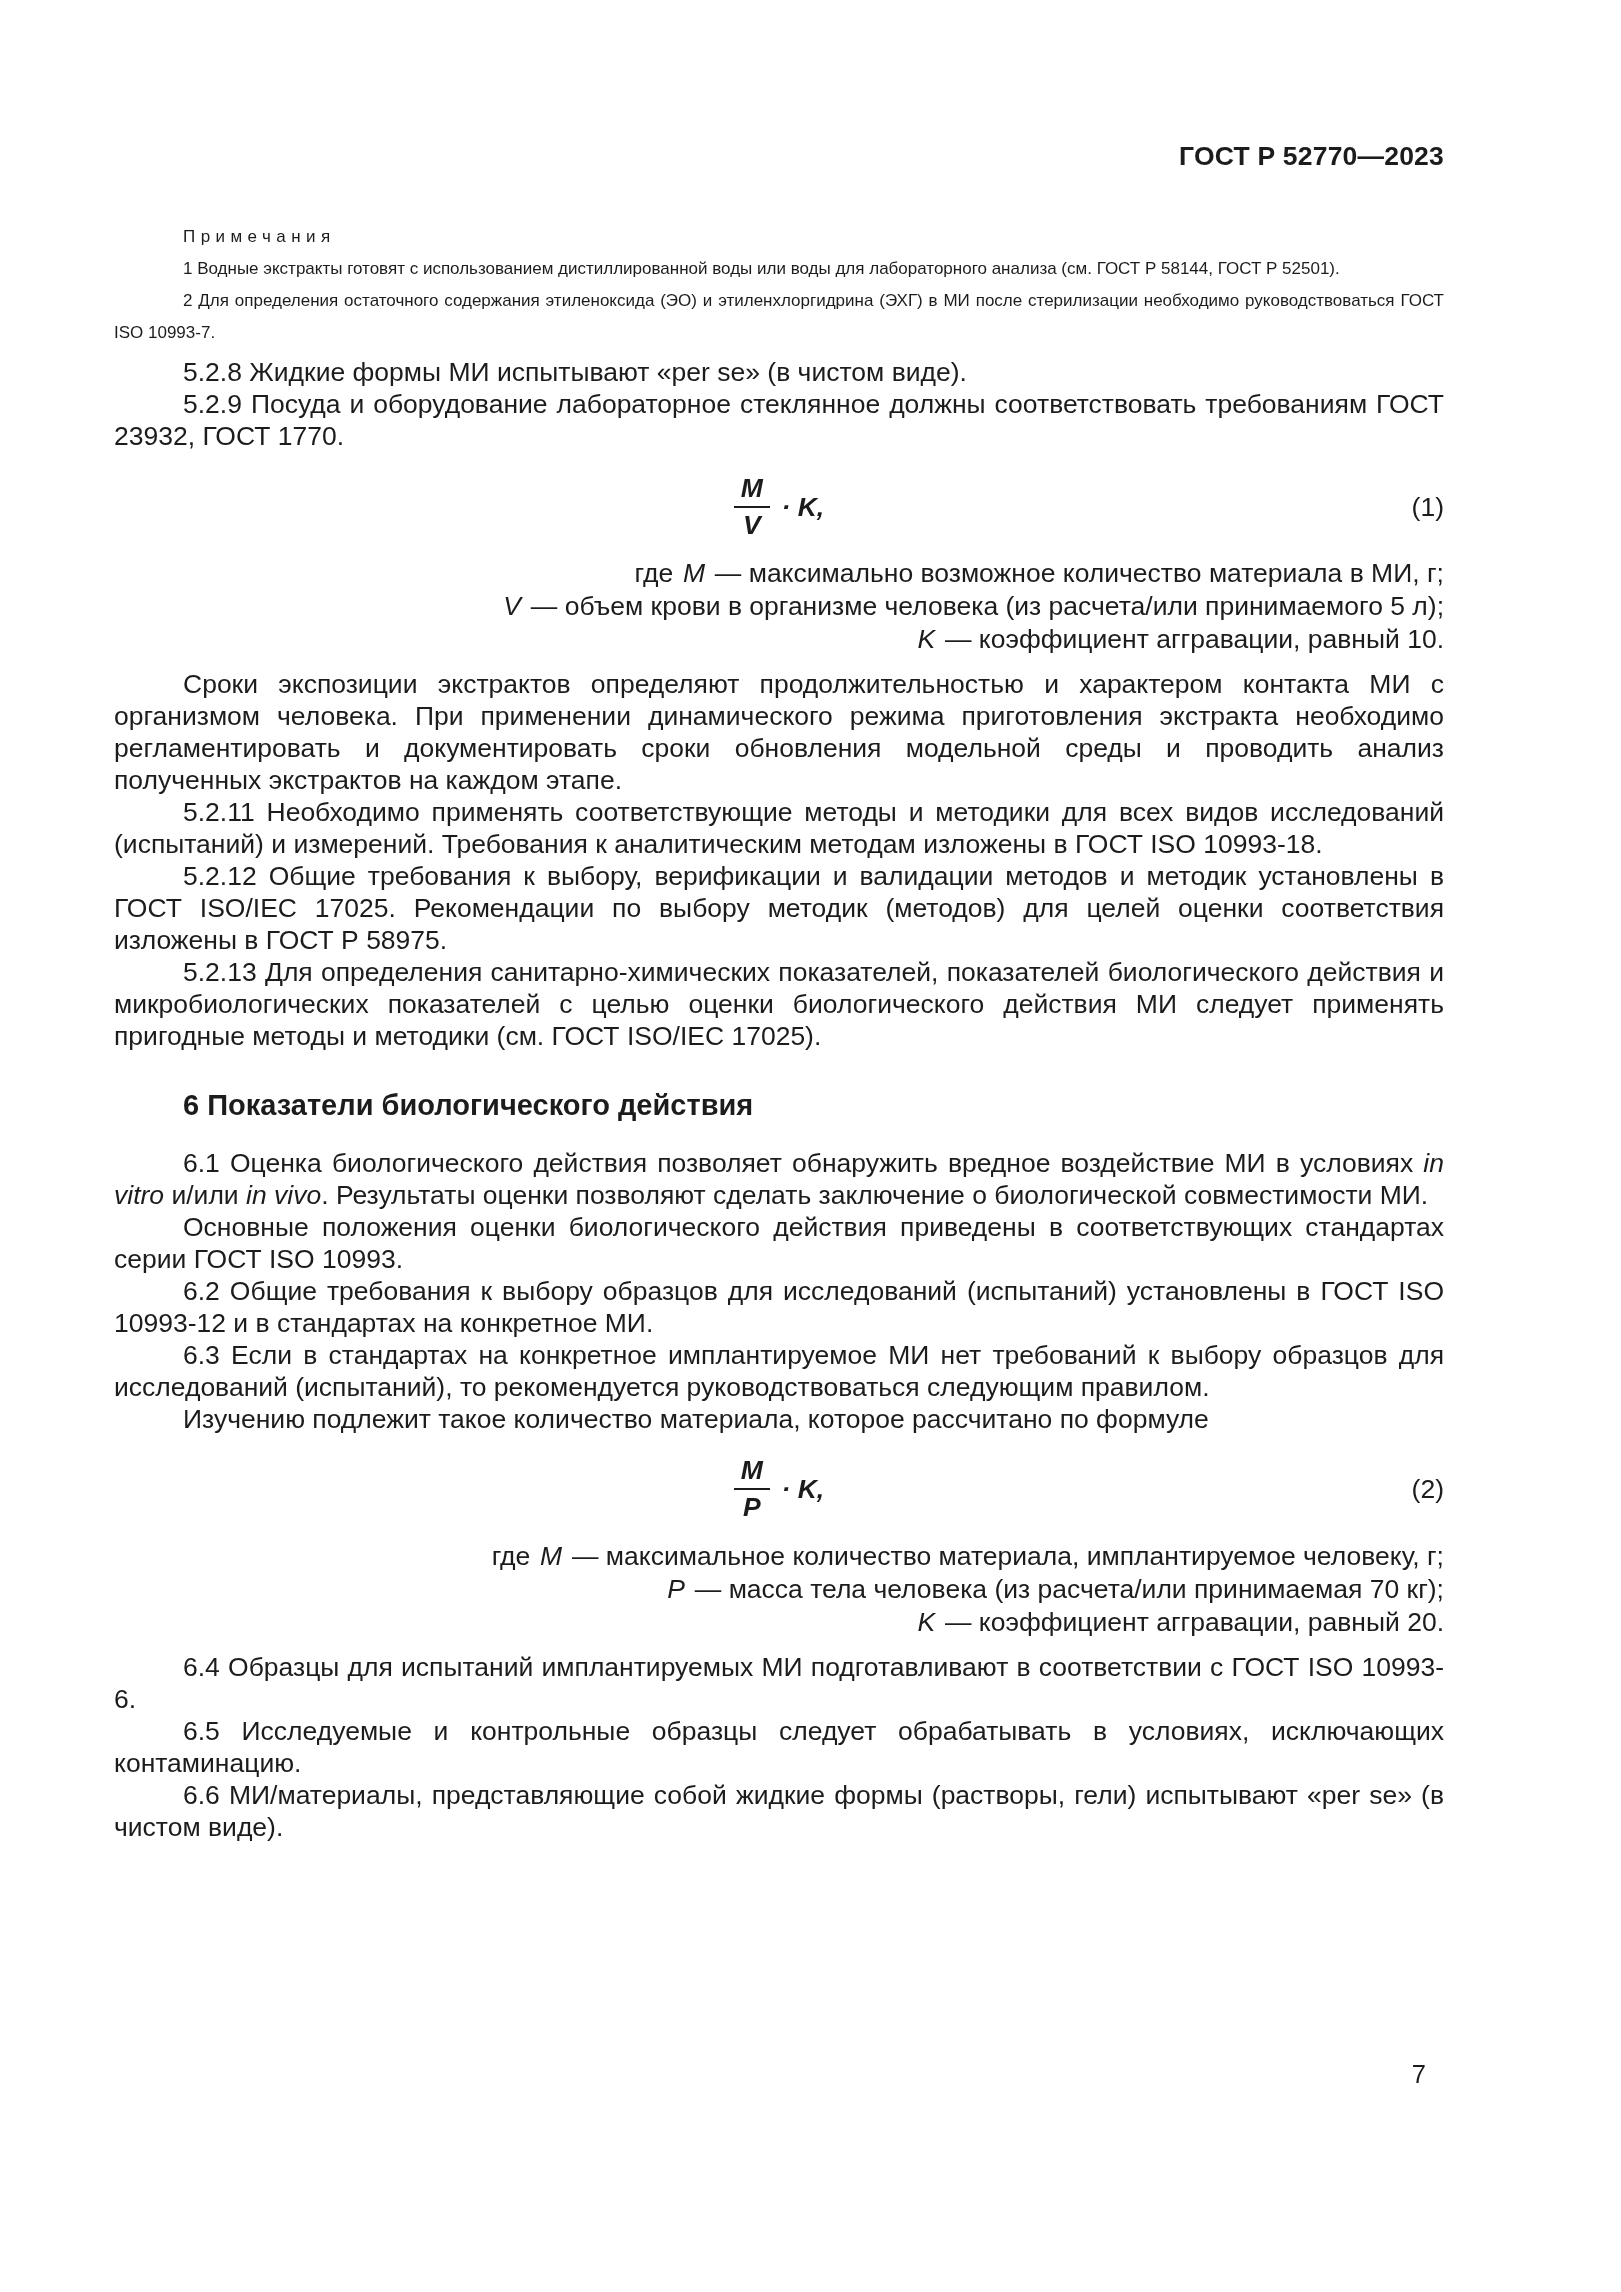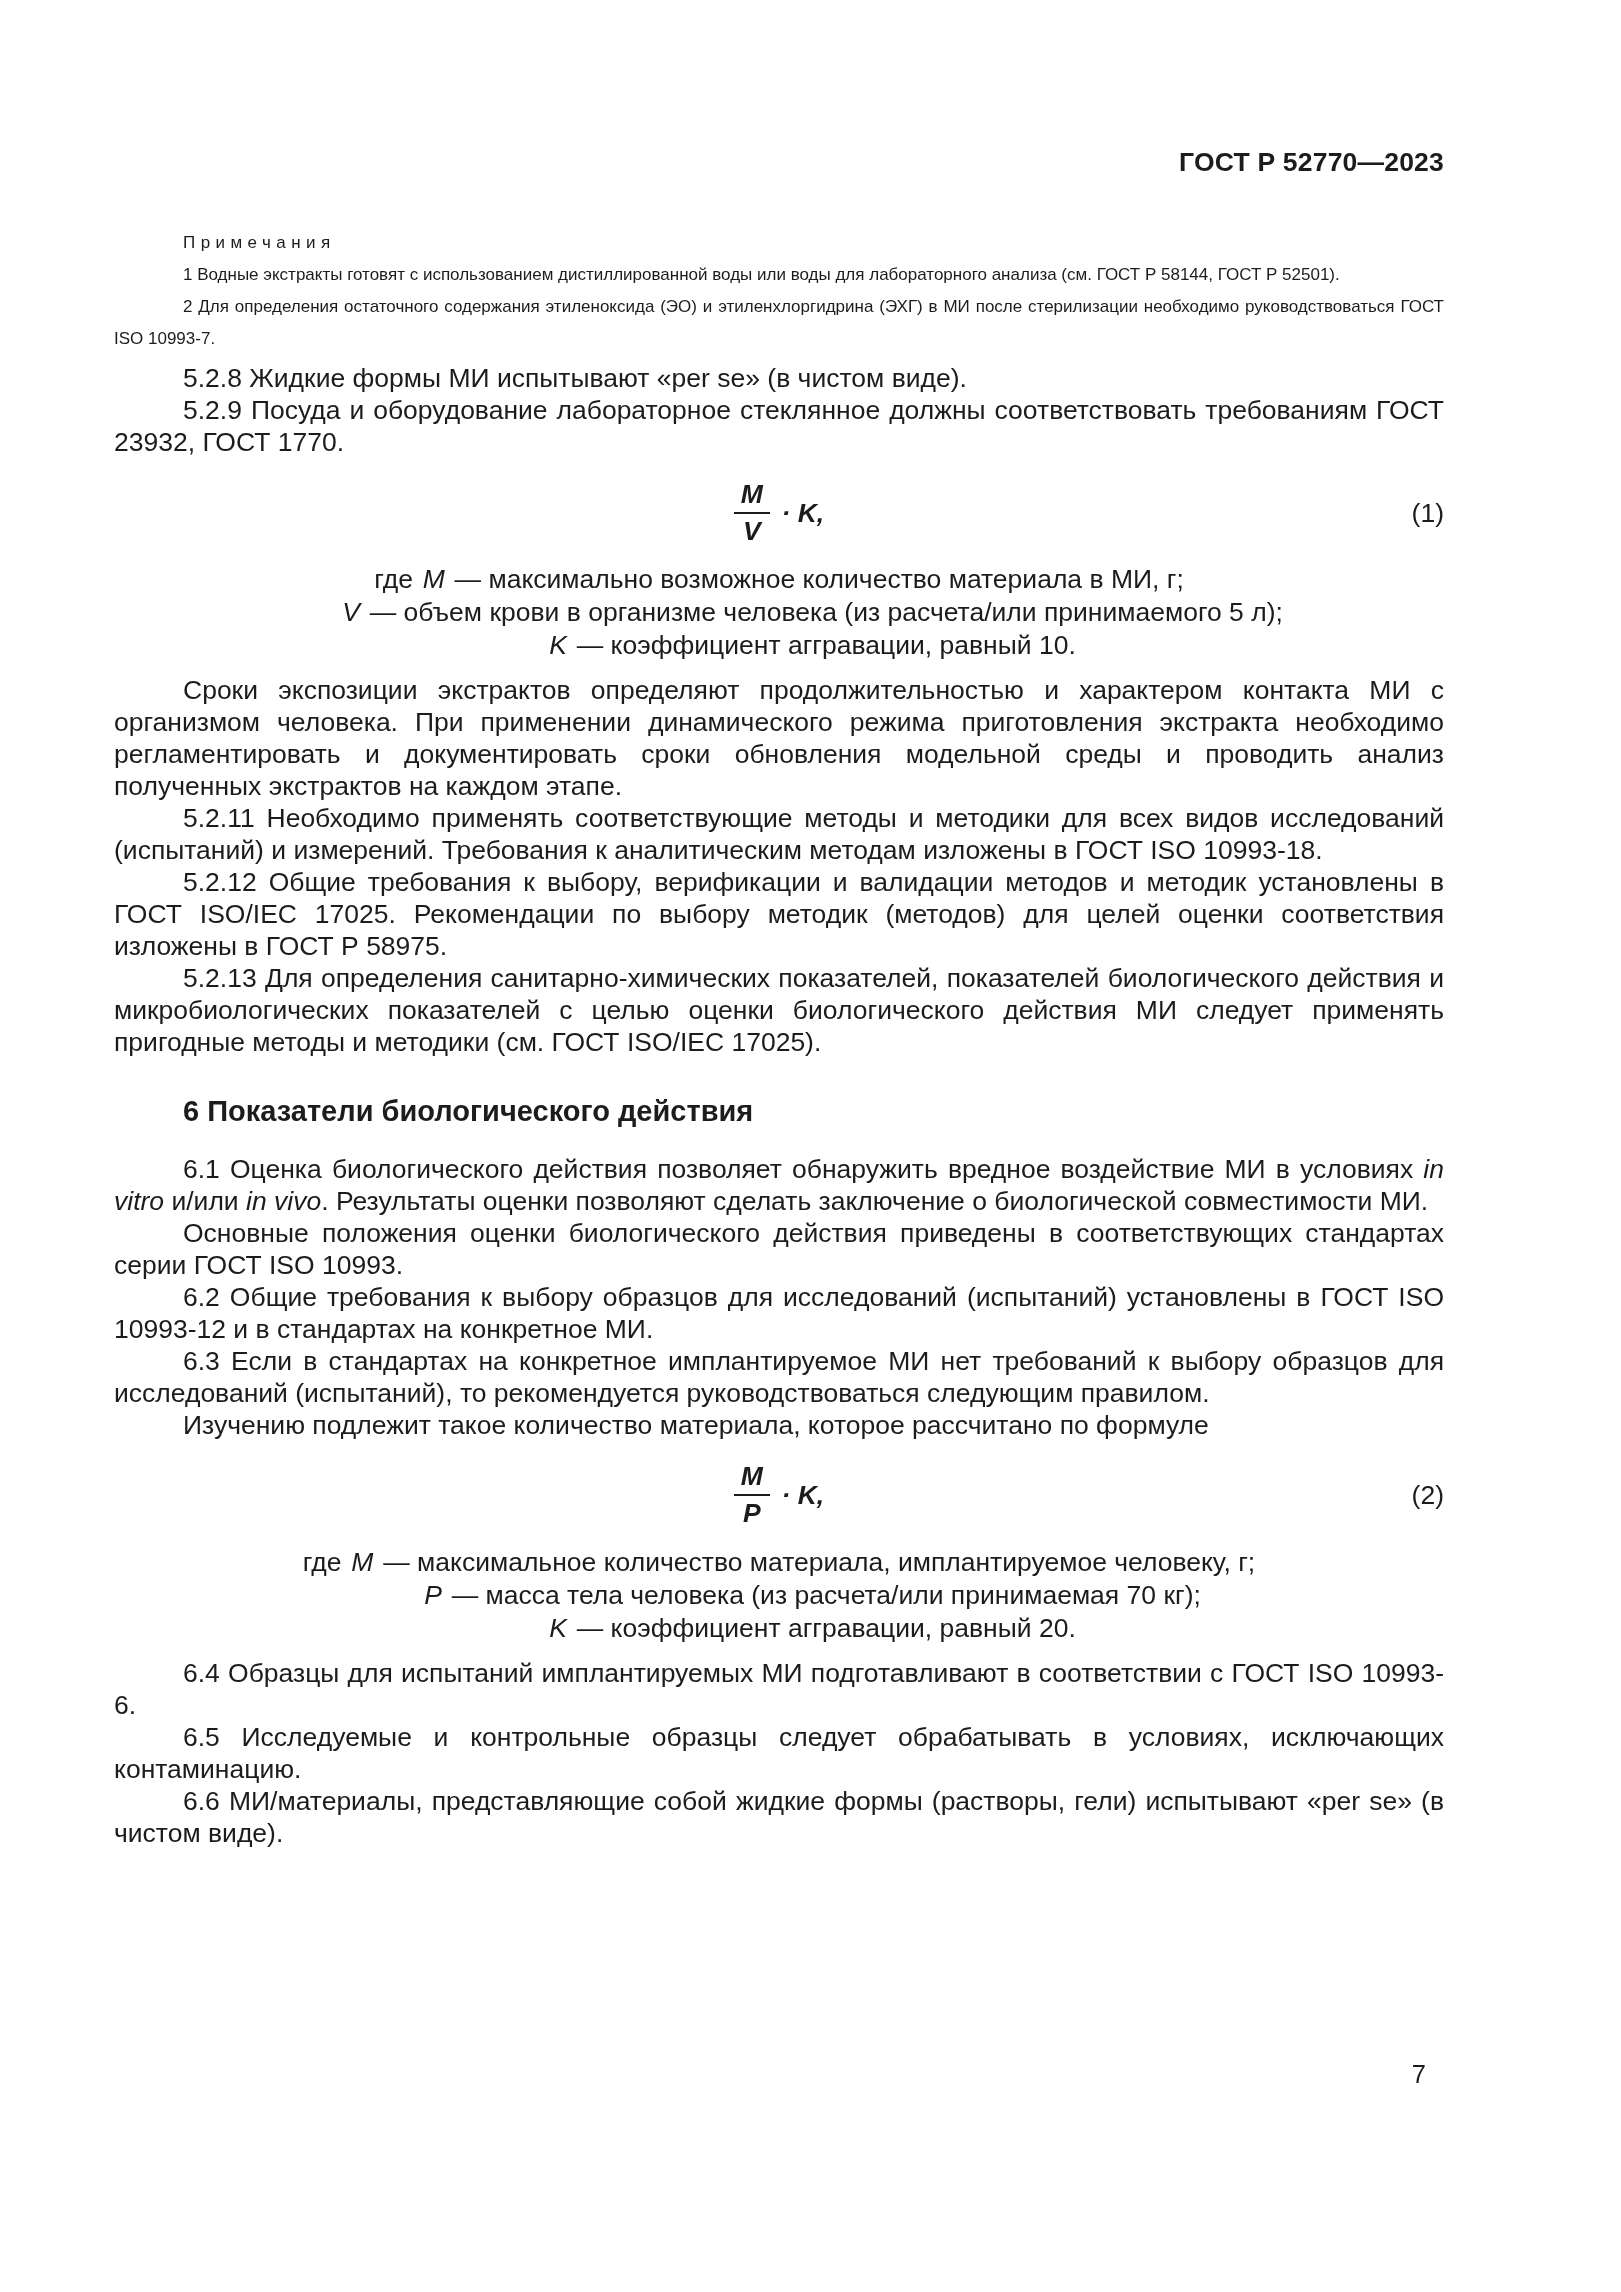--- a/index.html
+++ b/index.html
@@ -14,21 +14,21 @@
     height:2293px;
     background:#ffffff;
     color:#1c1c1c;
     overflow:hidden;
     margin:0 auto;
   }
   .content{
     position:absolute;
     left:114px;
     right:177px;
-    top:147px;
+    top:141px;
   }
   .doc-header{
     font-size:26.5px;
     font-weight:bold;
     text-align:right;
     letter-spacing:0.2px;
   }
   
   .notes{
     margin-top:49px;
@@ -90,21 +90,21 @@
     top:50%;
     transform:translateY(-50%);
     font-size:26.5px;
     font-style:normal;
     font-weight:normal;
   }
   
   .where{margin:3.9px 0 7.8px 0;}
   .where-line{
     line-height:33px;
-    text-align:center;
+    text-align:right;
   }
   .where-line.cont{padding-left:67px;}
   .where-var{
     font-style:italic;
     margin-right:9.8px;
   }
   .where-lead{margin-right:9.8px;}
   
   .section-heading{
     margin:37px 0 25.5px 0;

